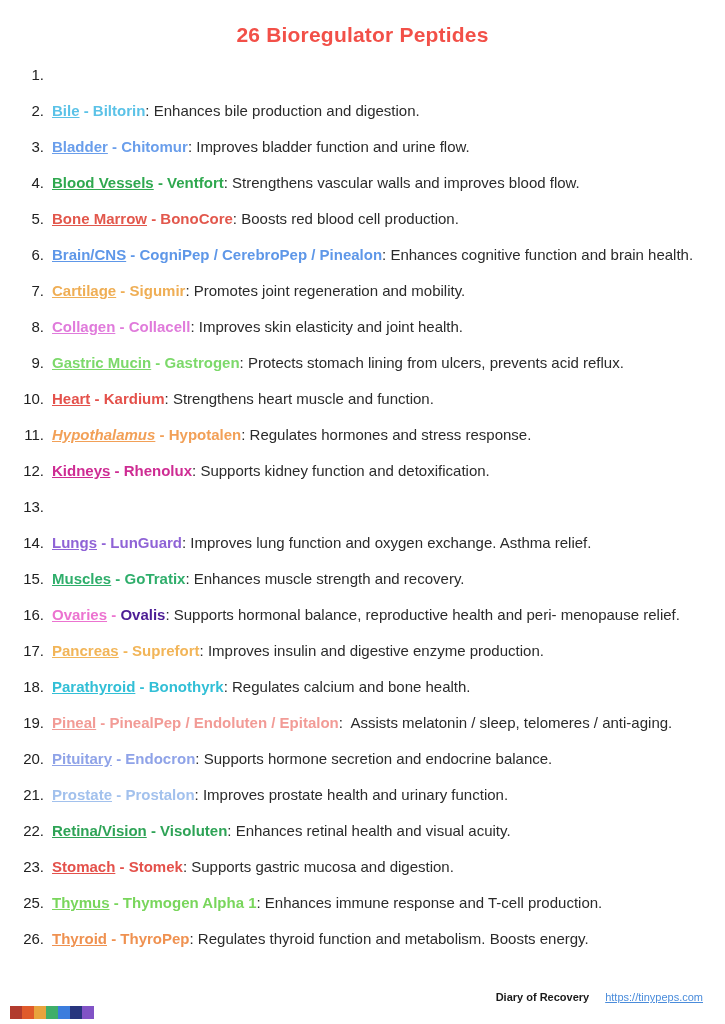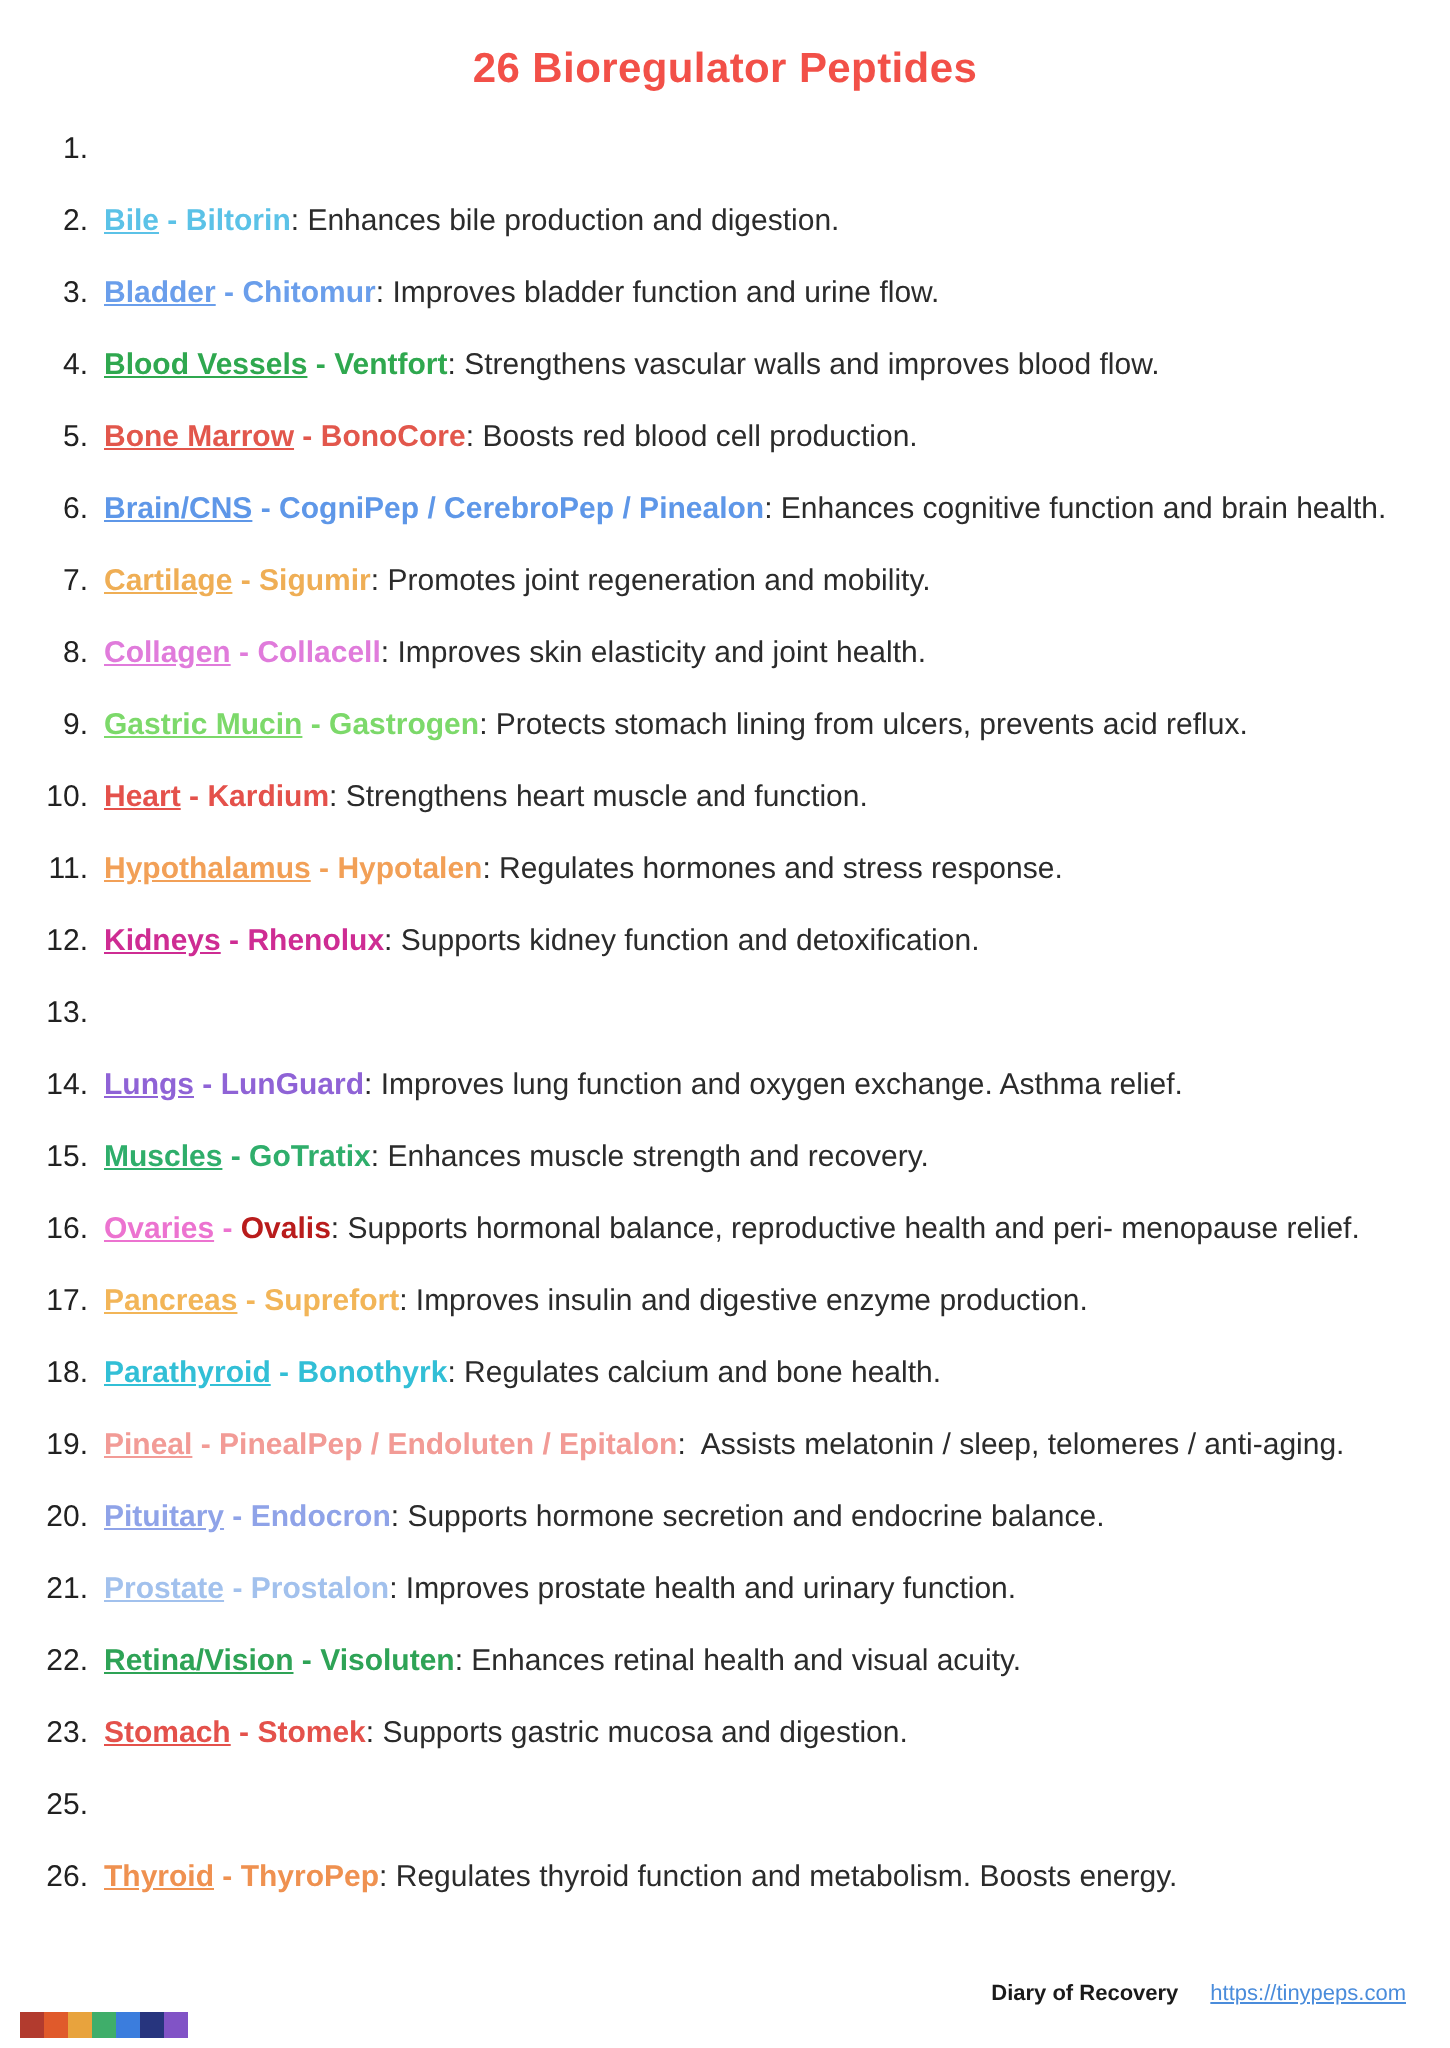--- a/index.html
+++ b/index.html
@@ -134,21 +134,21 @@
     <span class="content"><a class="organ" style="color: rgb(124, 217, 106);">Gastric Mucin</a><span class="sep" style="color: rgb(124, 217, 106);"> - </span><span class="peptide" style="color: rgb(124, 217, 106);">Gastrogen</span><span class="desc">: Protects stomach lining from ulcers, prevents acid reflux.</span></span>
   </div>
 
   <div class="item">
     <span class="num">10.</span>
     <span class="content"><a class="organ" style="color: rgb(228, 81, 75);">Heart</a><span class="sep" style="color: rgb(228, 81, 75);"> - </span><span class="peptide" style="color: rgb(228, 81, 75);">Kardium</span><span class="desc">: Strengthens heart muscle and function.</span></span>
   </div>
 
   <div class="item">
     <span class="num">11.</span>
-    <span class="content"><a class="organ" style="color: rgb(242, 160, 87);">Hypothalamus</a><span class="sep" style="color: rgb(242, 160, 87);"> - </span><span class="peptide" style="color: rgb(242, 160, 87);">Hypotalen</span><span class="desc">: Regulates hormones and stress response.</span></span>
+    <span class="content"><a class="organ" style="color: rgb(242, 160, 87); font-style: italic;">Hypothalamus</a><span class="sep" style="color: rgb(242, 160, 87);"> - </span><span class="peptide" style="color: rgb(242, 160, 87);">Hypotalen</span><span class="desc">: Regulates hormones and stress response.</span></span>
   </div>
 
   <div class="item">
     <span class="num">12.</span>
     <span class="content"><a class="organ" style="color: rgb(206, 44, 147);">Kidneys</a><span class="sep" style="color: rgb(206, 44, 147);"> - </span><span class="peptide" style="color: rgb(206, 44, 147);">Rhenolux</span><span class="desc">: Supports kidney function and detoxification.</span></span>
   </div>
 
   <div class="item">
     <span class="num">13.</span>
   </div>
@@ -158,21 +158,21 @@
     <span class="content"><a class="organ" style="color: rgb(143, 99, 214);">Lungs</a><span class="sep" style="color: rgb(143, 99, 214);"> - </span><span class="peptide" style="color: rgb(143, 99, 214);">LunGuard</span><span class="desc">: Improves lung function and oxygen exchange. Asthma relief.</span></span>
   </div>
 
   <div class="item">
     <span class="num">15.</span>
     <span class="content"><a class="organ" style="color: rgb(47, 174, 107);">Muscles</a><span class="sep" style="color: rgb(47, 174, 107);"> - </span><span class="peptide" style="color: rgb(47, 174, 107);">GoTratix</span><span class="desc">: Enhances muscle strength and recovery.</span></span>
   </div>
 
   <div class="item">
     <span class="num">16.</span>
-    <span class="content"><a class="organ" style="color: rgb(236, 115, 208);">Ovaries</a><span class="sep" style="color: rgb(236, 115, 208);"> - </span><span class="peptide" style="color: #b91c1c; text-align: right;">Ovalis</span><span class="desc">: Supports hormonal balance, reproductive health and peri- menopause relief.</span></span>
+    <span class="content"><a class="organ" style="color: rgb(236, 115, 208);">Ovaries</a><span class="sep" style="color: rgb(236, 115, 208);"> - </span><span class="peptide" style="color: #4c1d95; text-align: right;">Ovalis</span><span class="desc">: Supports hormonal balance, reproductive health and peri- menopause relief.</span></span>
   </div>
 
   <div class="item">
     <span class="num">17.</span>
     <span class="content"><a class="organ" style="color: rgb(242, 181, 88);">Pancreas</a><span class="sep" style="color: rgb(242, 181, 88);"> - </span><span class="peptide" style="color: rgb(242, 181, 88);">Suprefort</span><span class="desc">: Improves insulin and digestive enzyme production.</span></span>
   </div>
 
   <div class="item">
     <span class="num">18.</span>
     <span class="content"><a class="organ" style="color: rgb(50, 191, 214);">Parathyroid</a><span class="sep" style="color: rgb(50, 191, 214);"> - </span><span class="peptide" style="color: rgb(50, 191, 214);">Bonothyrk</span><span class="desc">: Regulates calcium and bone health.</span></span>
@@ -199,20 +199,21 @@
   </div>
 
   <div class="item">
     <span class="num">23.</span>
     <span class="content"><a class="organ" style="color: rgb(228, 81, 75);">Stomach</a><span class="sep" style="color: rgb(228, 81, 75);"> - </span><span class="peptide" style="color: rgb(228, 81, 75);">Stomek</span><span class="desc">: Supports gastric mucosa and digestion.</span></span>
   </div>
 
 
   <div class="item">
     <span class="num">25.</span>
+    <span class="content"><a class="organ" style="color: rgb(121, 214, 92);">Thymus</a><span class="sep" style="color: rgb(121, 214, 92);"> - </span><span class="peptide" style="color: rgb(121, 214, 92);">Thymogen Alpha 1</span><span class="desc">: Enhances immune response and T-cell production.</span></span>
   </div>
 
   <div class="item">
     <span class="num">26.</span>
     <span class="content"><a class="organ" style="color: rgb(239, 145, 80);">Thyroid</a><span class="sep" style="color: rgb(239, 145, 80);"> - </span><span class="peptide" style="color: rgb(239, 145, 80);">ThyroPep</span><span class="desc">: Regulates thyroid function and metabolism. Boosts energy.</span></span>
   </div>
 </div>
 
   <div class="footer">
     <span class="brand">Diary of Recovery</span><span class="site-link" style="color: rgb(74, 140, 219);">https://tinypeps.com</span>

